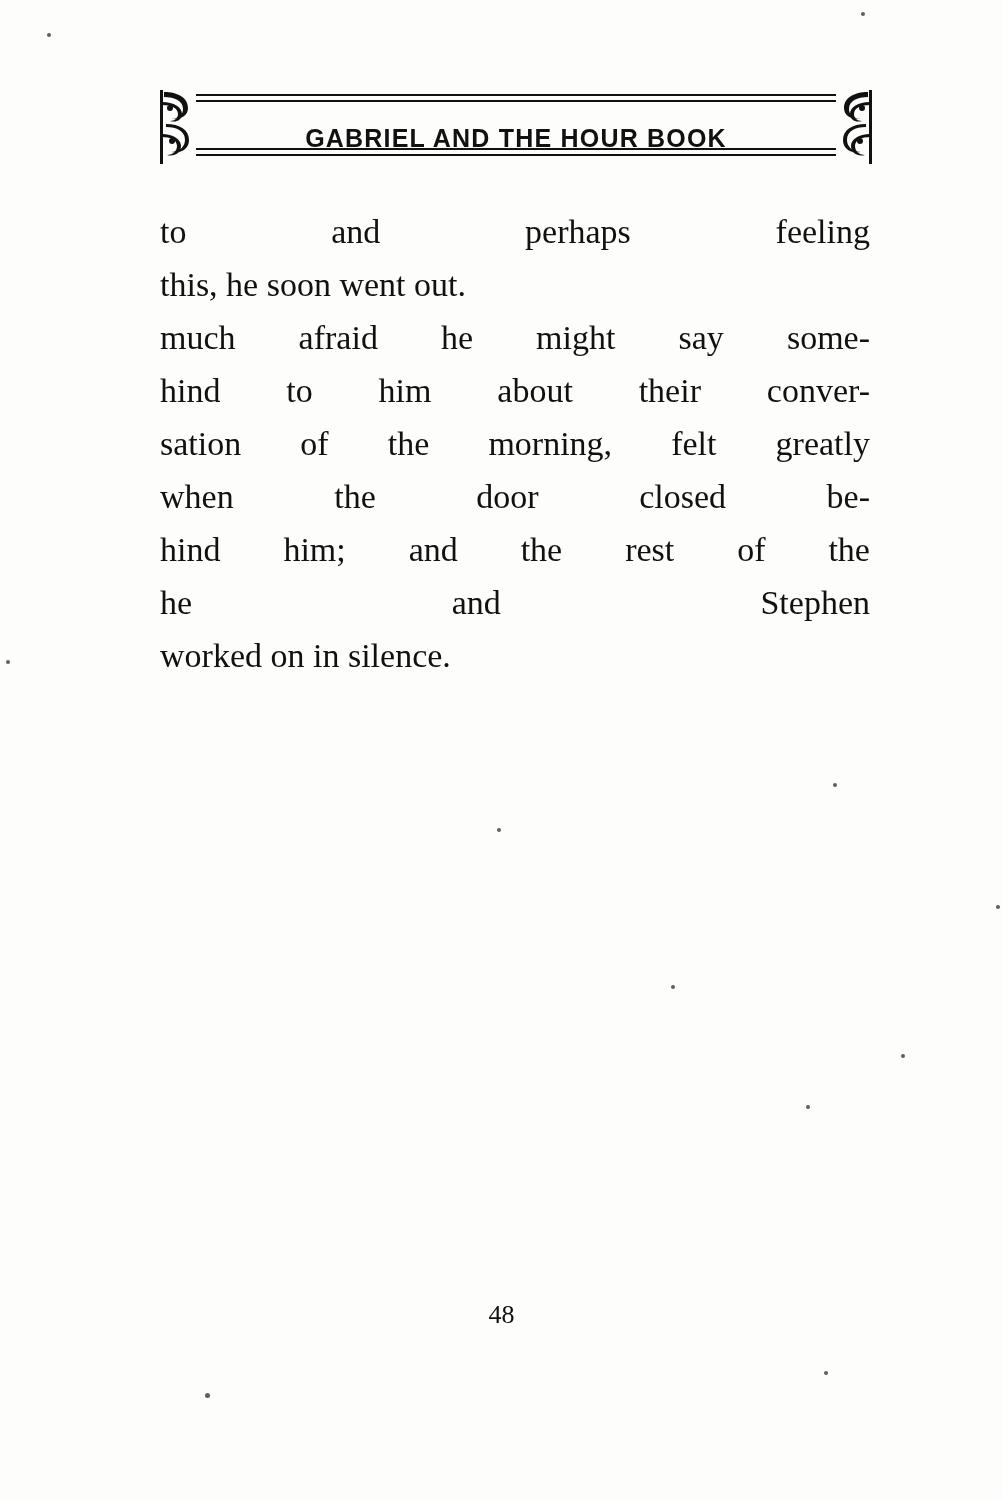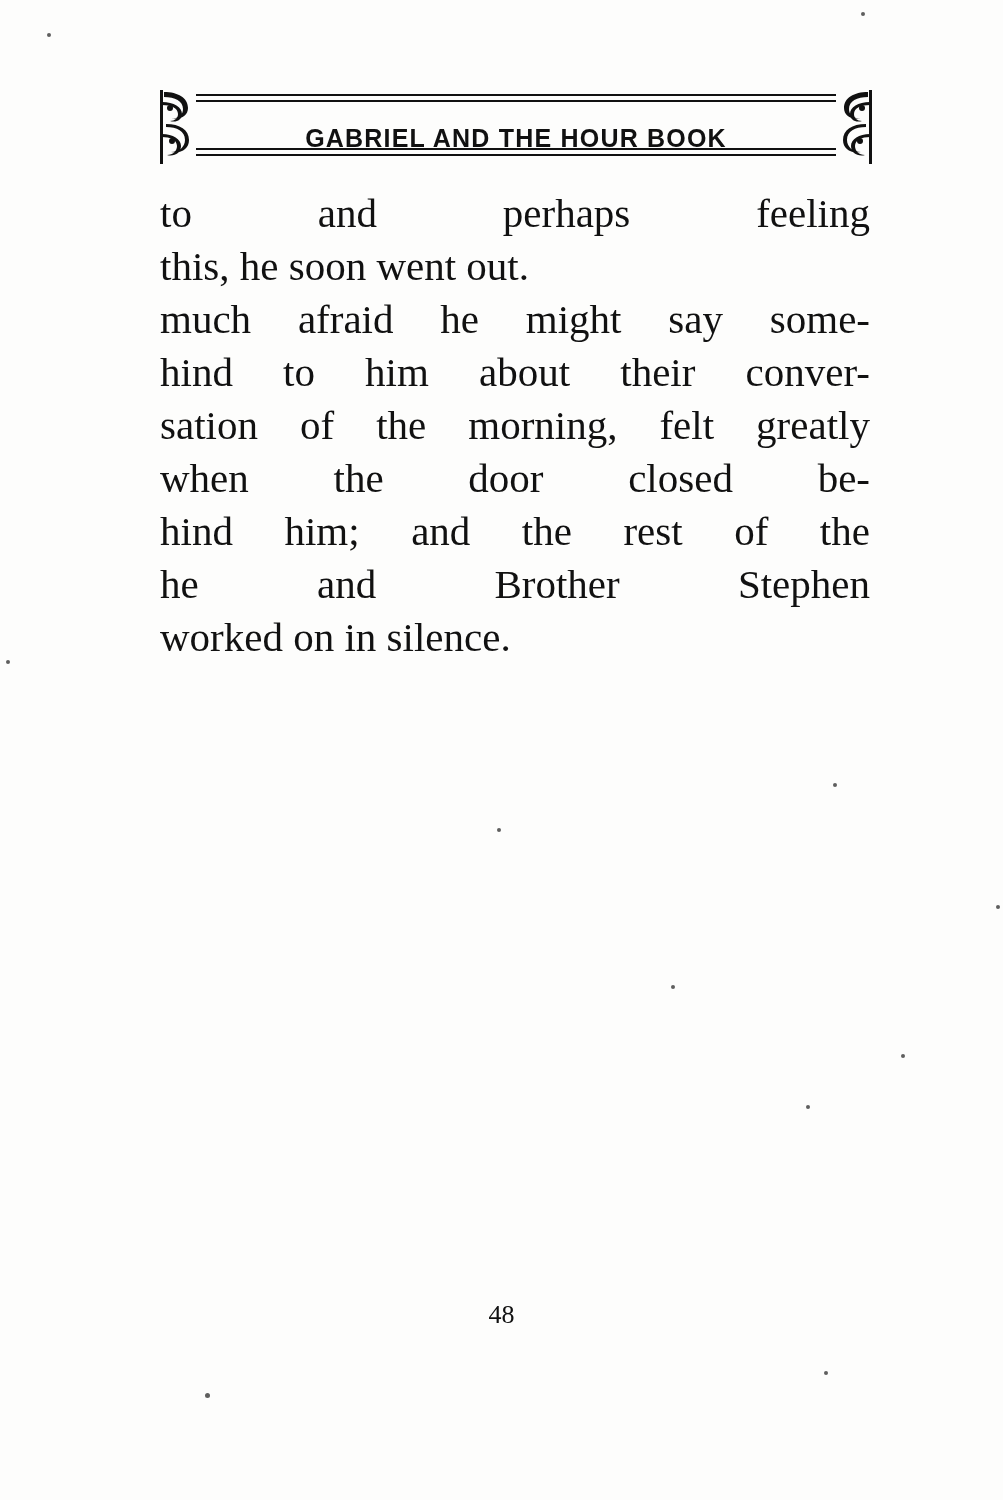--- a/index.html
+++ b/index.html
@@ -69,23 +69,23 @@
     color: #111;
   }
   .ornament.left { left: -2px; }
   .ornament.right { right: -2px; }
   .ornament svg { display: block; width: 100%; height: 100%; }
 
   
   .body-text {
     position: absolute;
     left: 160px;
-    top: 187px;
+    top: 205px;
     width: 710px;
-    font-size: 41px;
+    font-size: 34px;
     line-height: 53px;
     text-align: justify;
     text-justify: inter-word;
     color: #111;
   }
   .body-text p {
     margin: 0;
   }
   
   .line {
@@ -209,21 +209,20 @@
         <span>him;</span>
         <span>and</span>
         <span>the</span>
         <span>rest</span>
         <span>of</span>
         <span>the</span>
       </span>
       <span class="line justified">
         <span>he</span>
         <span>and</span>
-        <span>Brother</span>
         <span>Stephen</span>
       </span>
       <span class="line">worked on in silence.</span>
     </p>
 
   </div>
 
   <div class="folio">48</div>
 
   <div class="speck" style="left:47px;  top:33px;  width:4px; height:4px;"></div>

